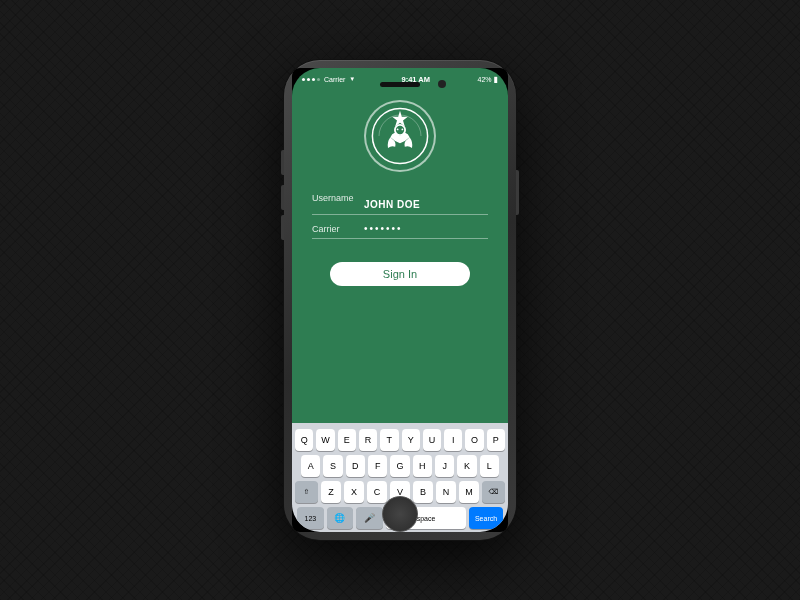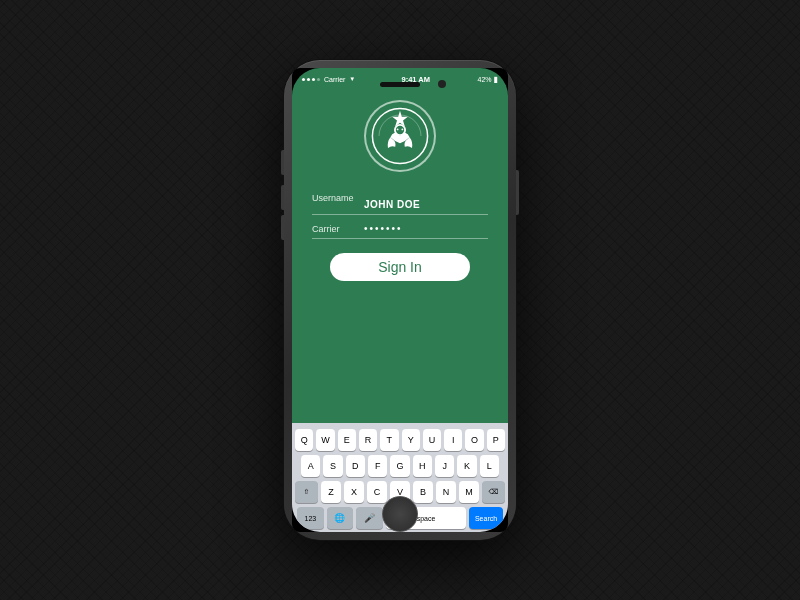--- a/index.html
+++ b/index.html
@@ -203,27 +203,27 @@
     }
 
     .field-dots {
       color: white;
       font-size: 10px;
       letter-spacing: 2px;
     }
 
     
     .signin-btn {
-      margin-top: 10px;
+      margin-top: 19px;
       background: white;
       border: none;
       border-radius: 20px;
       padding: 6px 40px;
       color: #2e7d52;
-      font-size: 14px;
+      font-size: 11px;
       font-weight: 500;
       cursor: pointer;
       width: 80%;
     }
 
     
     .keyboard-area {
       background: #d1d5db;
       padding: 6px 3px 3px;
       flex-shrink: 0;

